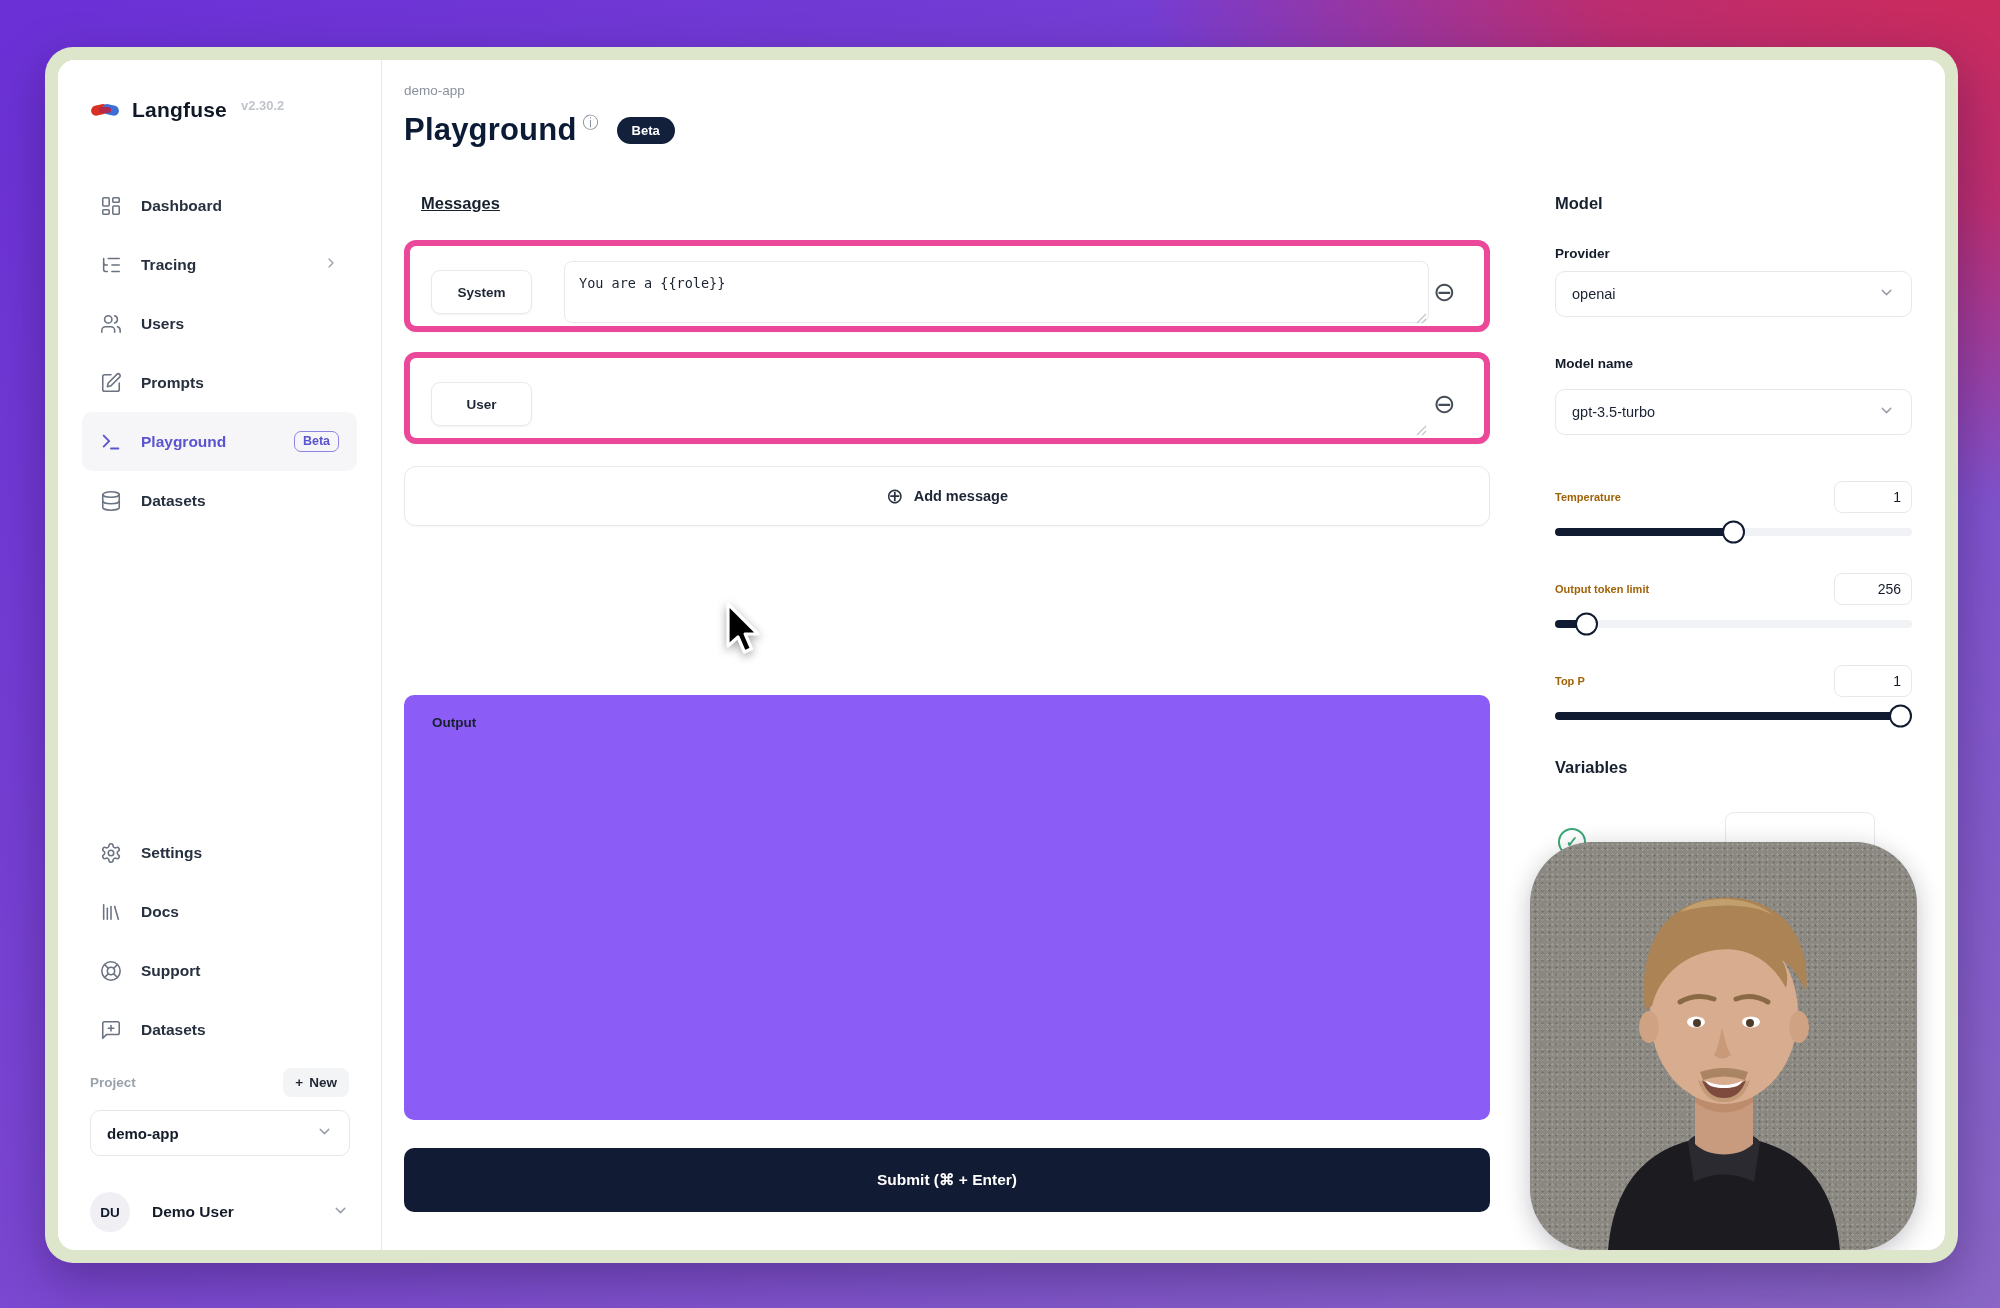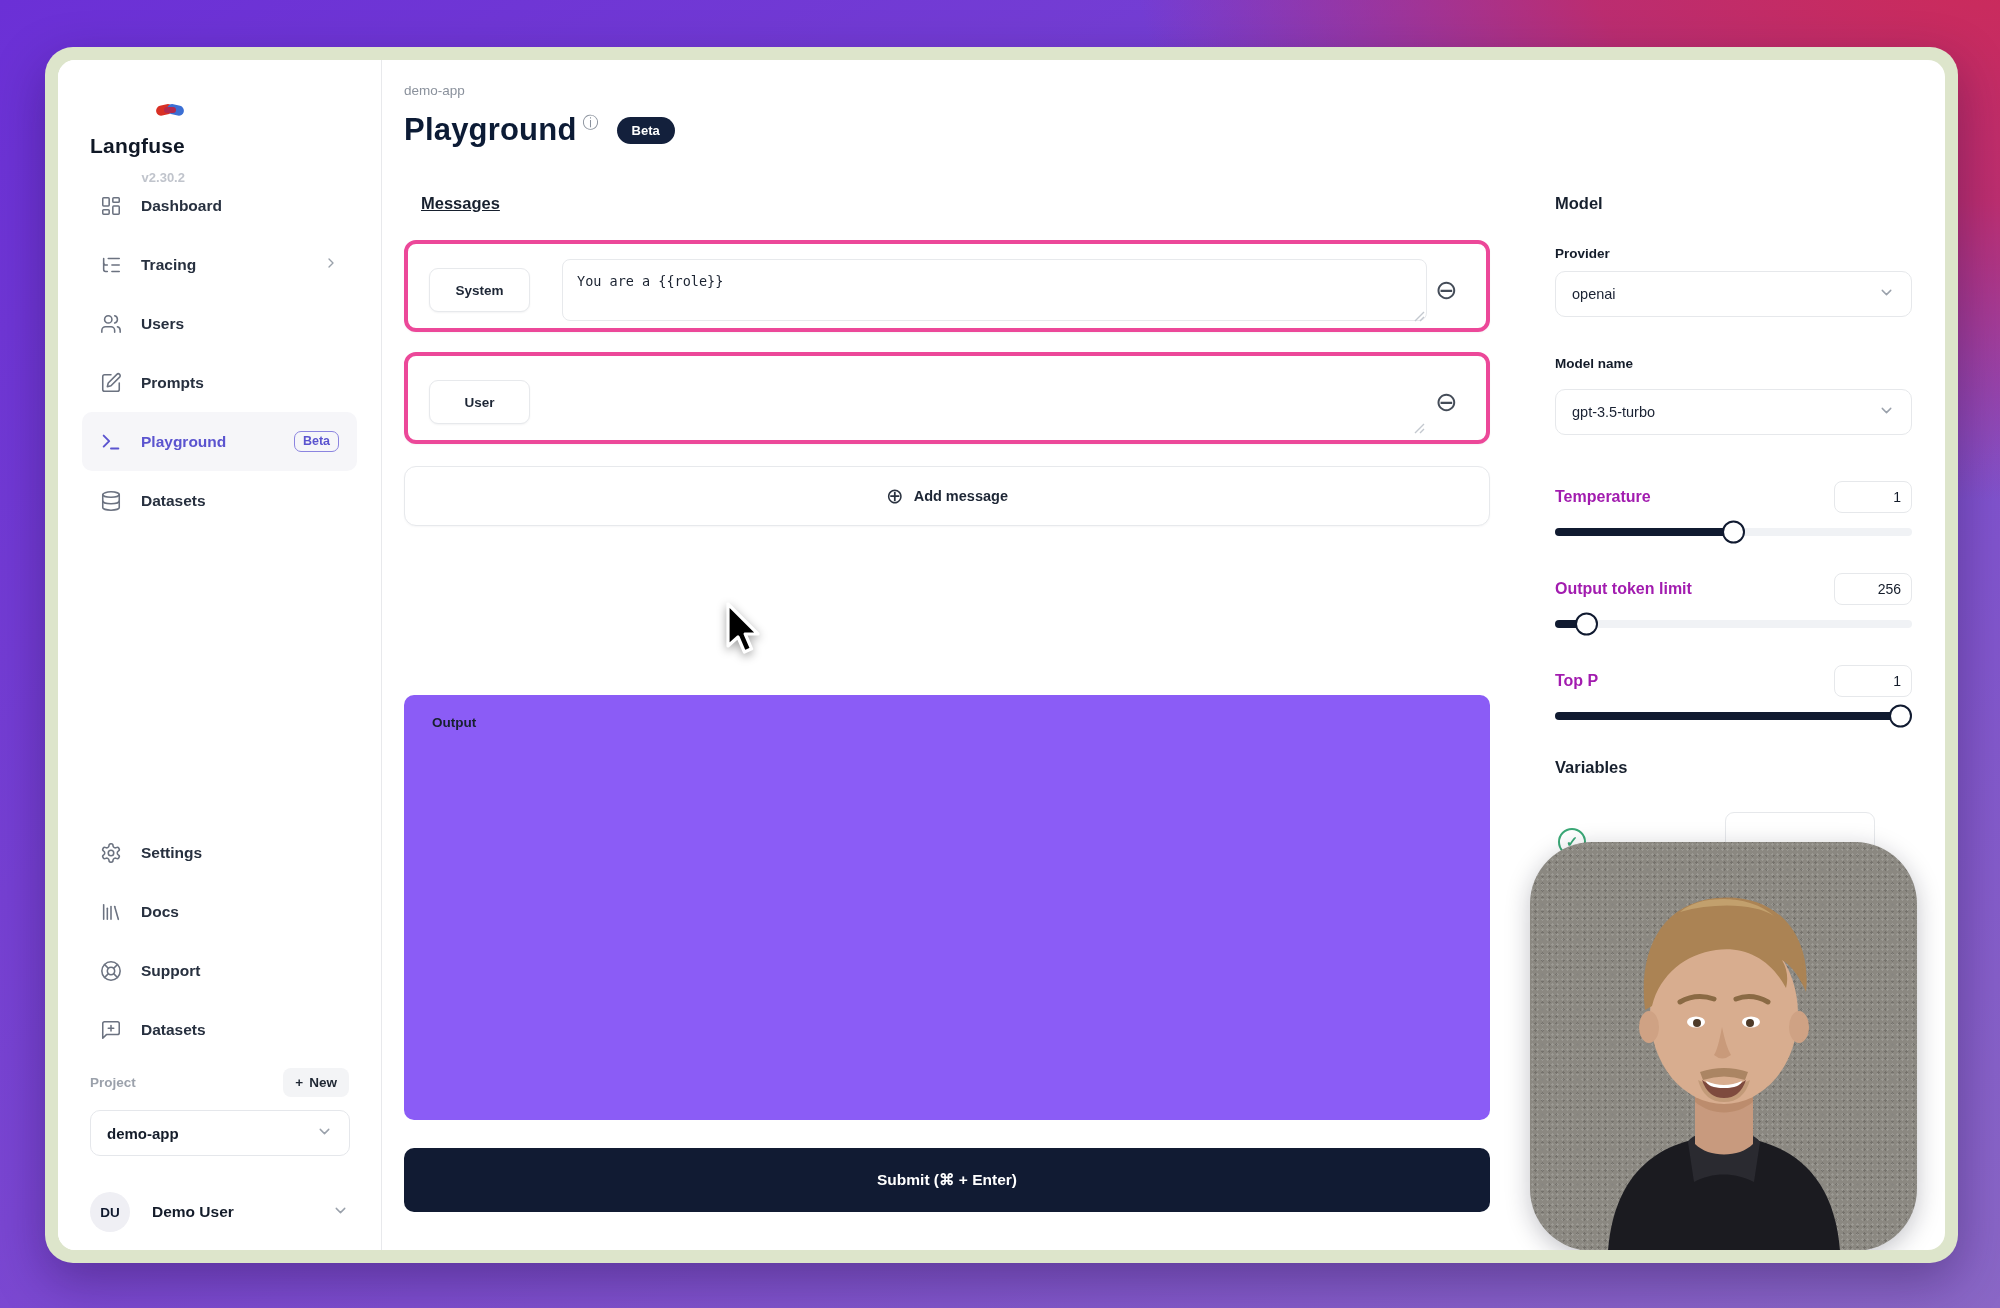--- a/index.html
+++ b/index.html
@@ -21,21 +21,21 @@
   .app {
     position:relative; width:100%; height:100%;
     background:#ffffff; border-radius:17px; overflow:hidden;
   }
 
   
   .sidebar {
     position:absolute; left:0; top:0; bottom:0; width:324px;
     border-right:1px solid #e8e9ec; background:#fff;
   }
-  .logo-row { position:absolute; left:32px; top:38px; display:flex; align-items:flex-end; gap:12px;flex-direction:column; }
+  .logo-row { position:absolute; left:32px; top:38px; display:flex; align-items:flex-start; gap:12px; }
   .logo-mark { width:30px; height:24px; position:relative; }
   .brand { font-size:21px; font-weight:bold; color:#101826; letter-spacing:.2px; }
   .version { font-size:13px; color:#c0c4cc; font-weight:600; margin-left:2px; }
 
   .nav { position:absolute; left:0; right:0; top:116px; }
   .nav.lower { top:763px; }
   .nav-item {
     height:59px; margin:0 24px; padding:0 18px; border-radius:10px;
     display:flex; align-items:center; gap:19px; cursor:pointer;
   }
@@ -80,21 +80,21 @@
   .info-ic { font-size:16px; color:#8a919c; margin:-14px 0 0 6px; cursor:pointer; }
   .beta-pill {
     margin-left:18px; background:#13203c; color:#fff; font-size:13px; font-weight:700;
     border-radius:999px; padding:7px 15px; line-height:1;
   }
   .section-h { font-size:16.5px; font-weight:bold; color:#17202e; }
   .msg-head { position:absolute; left:17px; top:134px;text-decoration:underline; }
 
   .msg-card {
     position:absolute; left:0; width:1086px; height:92px;
-    border:4px solid #ec4899; border-radius:12px; background:#fff;
+    border:6px solid #ec4899; border-radius:12px; background:#fff;
     box-shadow:0 1px 2px rgba(16,24,40,.04);
   }
   .role-chip {
     position:absolute; left:21px; top:24px; width:101px; height:44px;
     border:1px solid #e7e9ec; border-radius:9px; background:#fff;
     display:flex; align-items:center; justify-content:center;
     font-size:13.5px; font-weight:600; color:#1d2635; cursor:pointer;
     box-shadow:0 1px 2px rgba(16,24,40,.05);
   }
   .msg-input {
@@ -138,21 +138,21 @@
   .select {
     position:absolute; left:0; width:357px; height:46px;
     border:1px solid #e6e8eb; border-radius:10px; background:#fff;
     display:flex; align-items:center; padding:0 16px; cursor:pointer;
   }
   .select .val { font-size:14.5px; color:#1a2233; }
   .chev-dn svg { width:17px; height:17px; stroke:#9aa1ab; fill:none; stroke-width:2; stroke-linecap:round; stroke-linejoin:round; }
 
   .param { position:absolute; left:0; width:357px; }
   .param-top { display:flex; align-items:center; height:32px; }
-  .param-top .fld { font-size:16px; font-weight:600; color:#a21caf; }
+  .param-top .fld { font-size:11px; font-weight:600; color:#a16207; }
   .param-val {
     margin-left:auto; width:78px; height:32px; border:1px solid #e6e8eb; border-radius:8px;
     font-size:14px; color:#141c2a; text-align:right; padding:7px 10px 0 0; background:#fff; cursor:text;
   }
   .track { position:relative; margin-top:15px; height:8px; border-radius:4px; background:#f0f2f5; cursor:pointer; }
   .fill { position:absolute; left:0; top:0; bottom:0; border-radius:4px; background:#101a30; }
   .knob {
     position:absolute; right:-11px; top:50%; transform:translateY(-50%);
     width:23px; height:23px; border-radius:50%; background:#fff; border:2.5px solid #101a30;
   }

